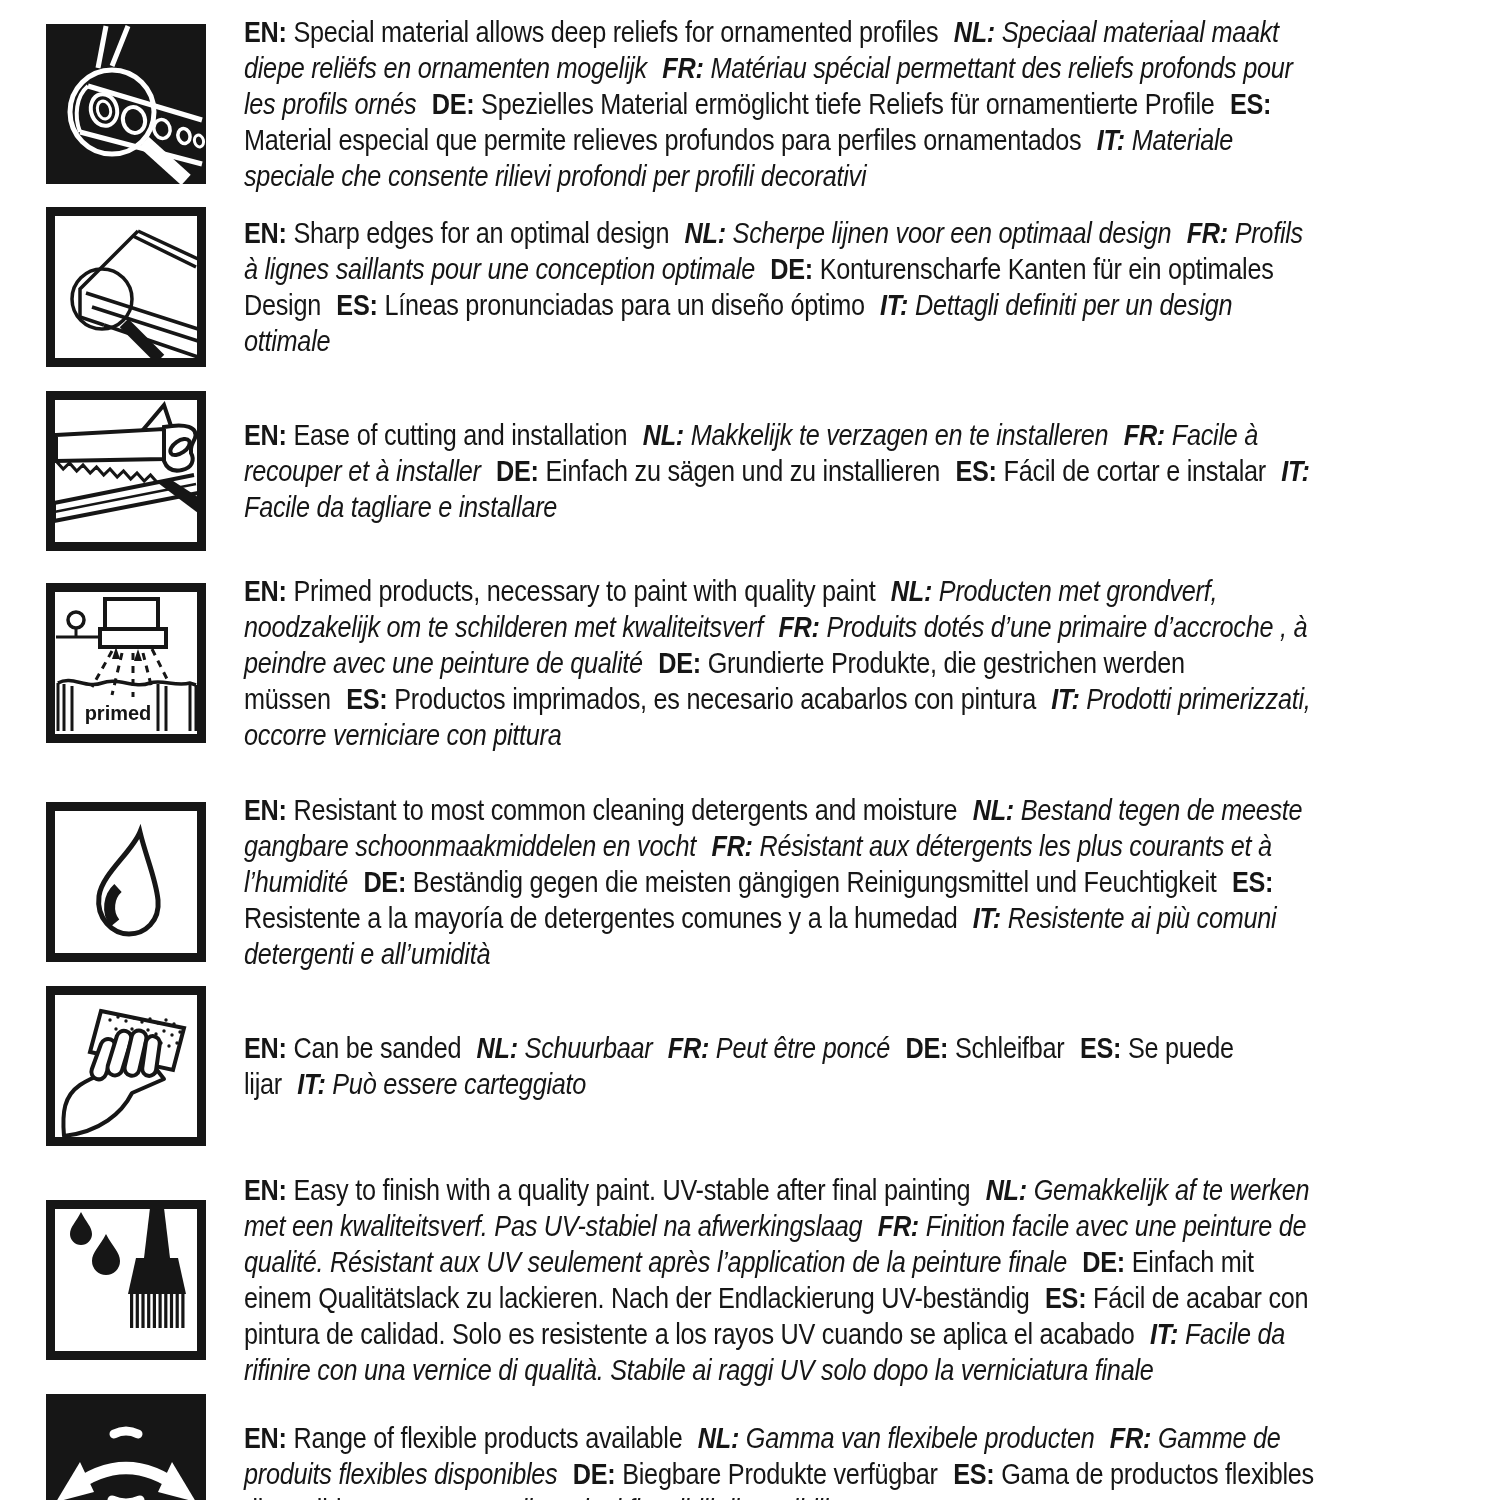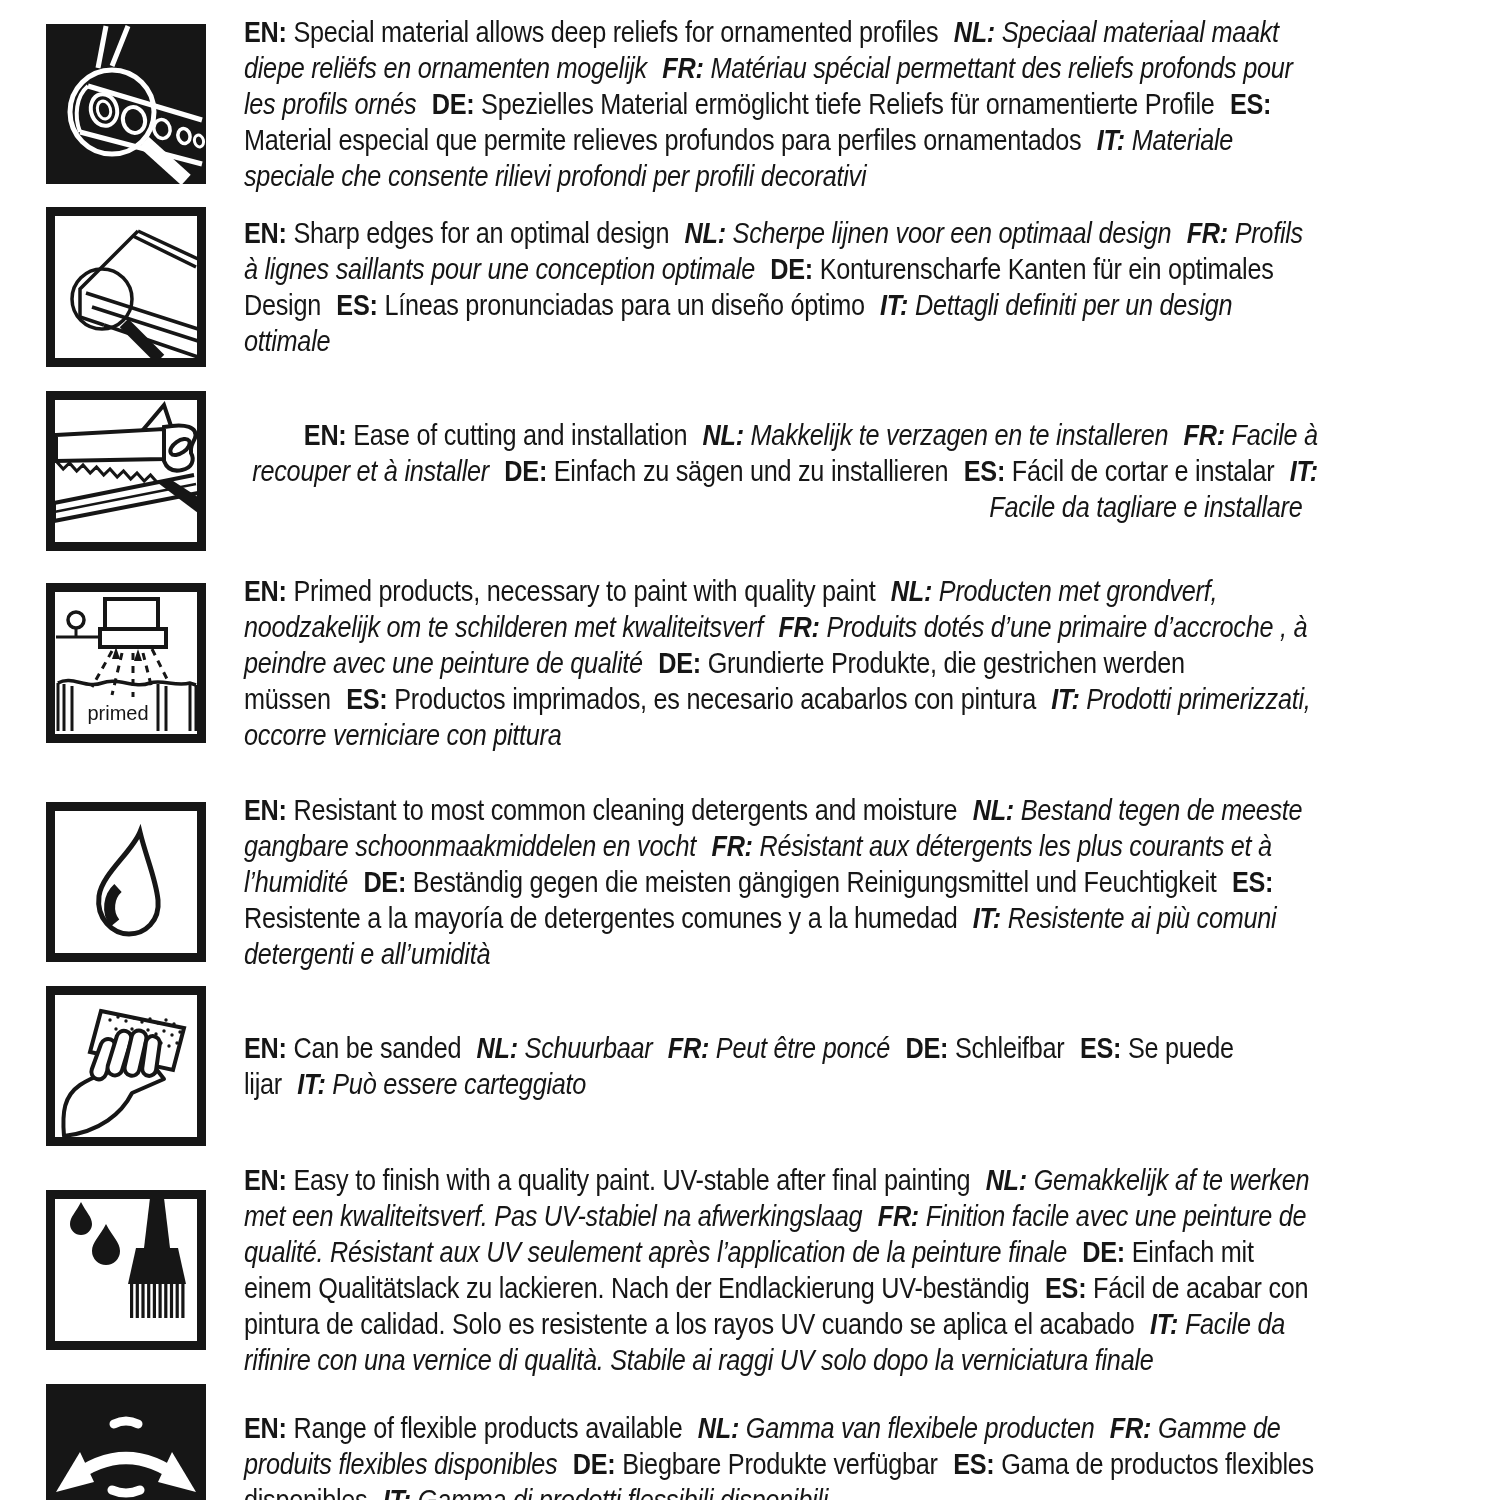--- a/index.html
+++ b/index.html
@@ -6,27 +6,27 @@
   body {
     width: 1500px; height: 1500px;
     background: #ffffff;
     color: #161616;
     font-family: "Liberation Sans", sans-serif;
     overflow: hidden;
   }
   .page { padding: 14px 0 0 46px; }
   .row { display: flex; align-items: center; }
   .mt13 { margin-top: 13px; align-items: center; }
-  .mt24 { margin-top: 24px; text-align: right; }
+  .mt24 { margin-top: 24px; }
   .mt22 { margin-top: 22px; }
   .mt26 { margin-top: 39px; }
   .mt14 { margin-top: 14px; }
-  .mt16 { margin-top: 16px; }
+  .mt16 { margin-top: 26px; }
   .mt6  { margin-top: 6px; }
-  .icon-box { flex: 0 0 160px; width: 160px; height: 160px; }
+  .icon-box { flex: 0 0 160px; width: 160px; height: 160px; font-weight: bold; }
   .icon-box svg { display: block; }
   .text-block {
     margin-left: 38px;
     width: 1440px;
     font-size: 29.5px;
     line-height: 36px;
     letter-spacing: -0.3px;
     transform: scaleX(0.855);
     transform-origin: 0 50%;
   }

